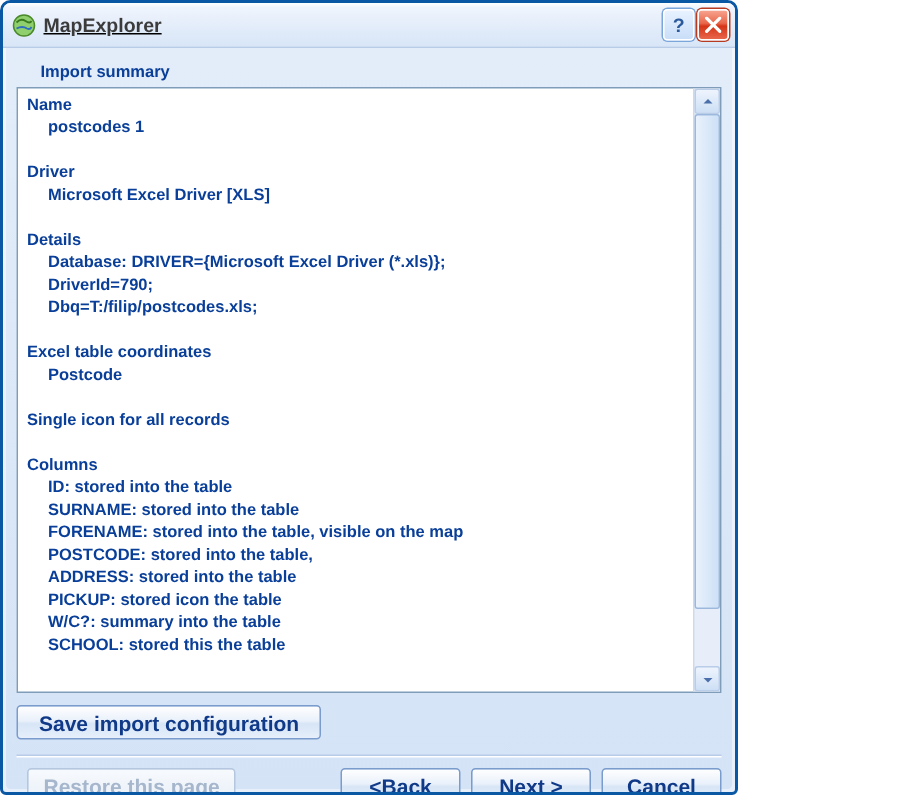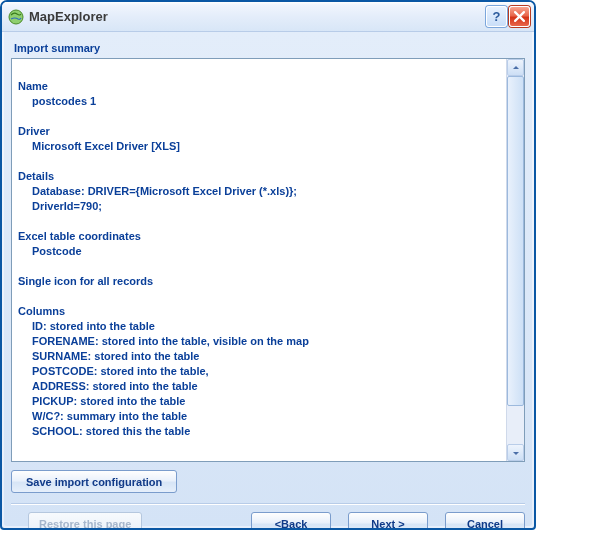--- a/index.html
+++ b/index.html
@@ -3,28 +3,29 @@
 <meta charset="utf-8">
 <style>
   html, body {
     margin: 0;
     padding: 0;
     font-family: Tahoma, "Segoe UI", Verdana, sans-serif;
     font-size: 11px;
     background: #fff;
   }
   .window {
-    width: 536px;
+    width: 492px;
     height: 530px;
     border: 2px solid #0a57a4;
     border-radius: 7px 7px 4px 4px;
     overflow: hidden;
     background: linear-gradient(#f2f6fd, #e7effb);
     box-sizing: border-box;
     position: relative;
+    text-decoration: underline;
   }
   .titlebar {
     height: 29px;
     background: linear-gradient(to bottom, #3f87e6 0%, #2a72d6 8%, #1c62c8 45%, #2a72d6 60%, #1a5cbf 100%);
     background: linear-gradient(to bottom, #ffffff 0%, #f0f5fd 10%, #e4edfa 50%, #d8e6f7 100%);
     display: flex;
     align-items: center;
     padding: 0 4px 0 6px;
     border-bottom: 1px solid #b8cce8;
     position: relative;
@@ -76,36 +77,36 @@
     background: linear-gradient(#e3edfa, #d4e3f6);
     border-radius: 0 0 3px 3px;
     padding: 6px 7px 8px 7px;
     box-sizing: border-box;
   }
 
   .group-label {
     color: #0a3f99;
     font-weight: bold;
     font-size: 11px;
-    margin: 4px 0 4px 3px;
+    margin: 4px 0 4px 16px;
   }
 
   .summary-box {
     background: #fff;
     border: 1px solid #7f9db9;
     width: 100%;
     height: 404px;
     box-sizing: border-box;
     position: relative;
     overflow: hidden;
     display: flex;
   }
   .summary-content {
     flex: 1;
-    padding: 20px 6px;
+    padding: 4px 6px;
     color: #0a3f99;
     font-weight: bold;
     line-height: 15px;
     overflow: hidden;
     white-space: nowrap;
     border-radius: 11px;
   }
   .summary-content .indent { padding-left: 14px; }
   .summary-content .blank { height: 15px; }
 
@@ -143,21 +144,21 @@
     align-items: center;
     justify-content: center;
     height: 23px;
     min-width: 80px;
     padding: 0 10px;
     background: linear-gradient(to bottom, #fefefe, #eaf1fb 45%, #d7e5f6 55%, #e6effb);
     border: 1px solid #7a9ccc;
     border-radius: 3px;
     color: #103a88;
     font-weight: bold;
-    font-size: 11px;
+    font-size: 14px;
     box-sizing: border-box;
     cursor: default;
   }
   .btn.wide { min-width: 160px; padding: 0 14px; }
   .btn.disabled {
     color: #a6b6cc;
     border-color: #b5c7de;
     background: linear-gradient(#f7fafd, #e9eff8);
   }
   .btn .ul { text-decoration: underline; }
@@ -167,21 +168,21 @@
     background: #b8cce8;
     margin: 10px 0 8px 0;
     box-shadow: 0 1px 0 #fff;
   }
 
   .footer {
     display: flex;
     align-items: center;
   }
   .footer .spacer { flex: 1; }
-  .footer .btn { margin-left: 17px; }
+  .footer .btn { margin-left: 7px; }
 </style>
 </head>
 <body>
 
 <div class="window">
 
   <div class="titlebar">
     <span class="app-icon">
       <svg viewBox="0 0 16 16">
         <circle cx="8" cy="8" r="7" fill="#8fcf6e" stroke="#4a8a2a"></circle>
@@ -208,33 +209,34 @@
       <div class="summary-content">
         <div>Name</div>
         <div class="indent">postcodes 1</div>
         <div class="blank"></div>
         <div>Driver</div>
         <div class="indent">Microsoft Excel Driver [XLS]</div>
         <div class="blank"></div>
         <div>Details</div>
         <div class="indent">Database: DRIVER={Microsoft Excel Driver (*.xls)};</div>
         <div class="indent">DriverId=790;</div>
+        <div class="indent">Dbq=T:/filip/postcodes.xls;</div>
         <div class="blank"></div>
         <div>Excel table coordinates</div>
         <div class="indent">Postcode</div>
         <div class="blank"></div>
         <div>Single icon for all records</div>
         <div class="blank"></div>
         <div>Columns</div>
         <div class="indent">ID: stored into the table</div>
+        <div class="indent">SURNAME: stored into the table</div>
         <div class="indent">FORENAME: stored into the table, visible on the map</div>
-        <div class="indent">SURNAME: stored into the table</div>
         <div class="indent">POSTCODE: stored into the table,</div>
         <div class="indent">ADDRESS: stored into the table</div>
-        <div class="indent">PICKUP: stored into the table</div>
+        <div class="indent">PICKUP: stored icon the table</div>
         <div class="indent">W/C?: summary into the table</div>
         <div class="indent">SCHOOL: stored this the table</div>
       </div>
 
       <div class="vscroll">
         <div class="sbtn">
           <svg viewBox="0 0 8 8">
               <path d="M1 5 L4 2 L7 5 Z" fill="#4b6fa8"></path>
             </svg>
         </div>

